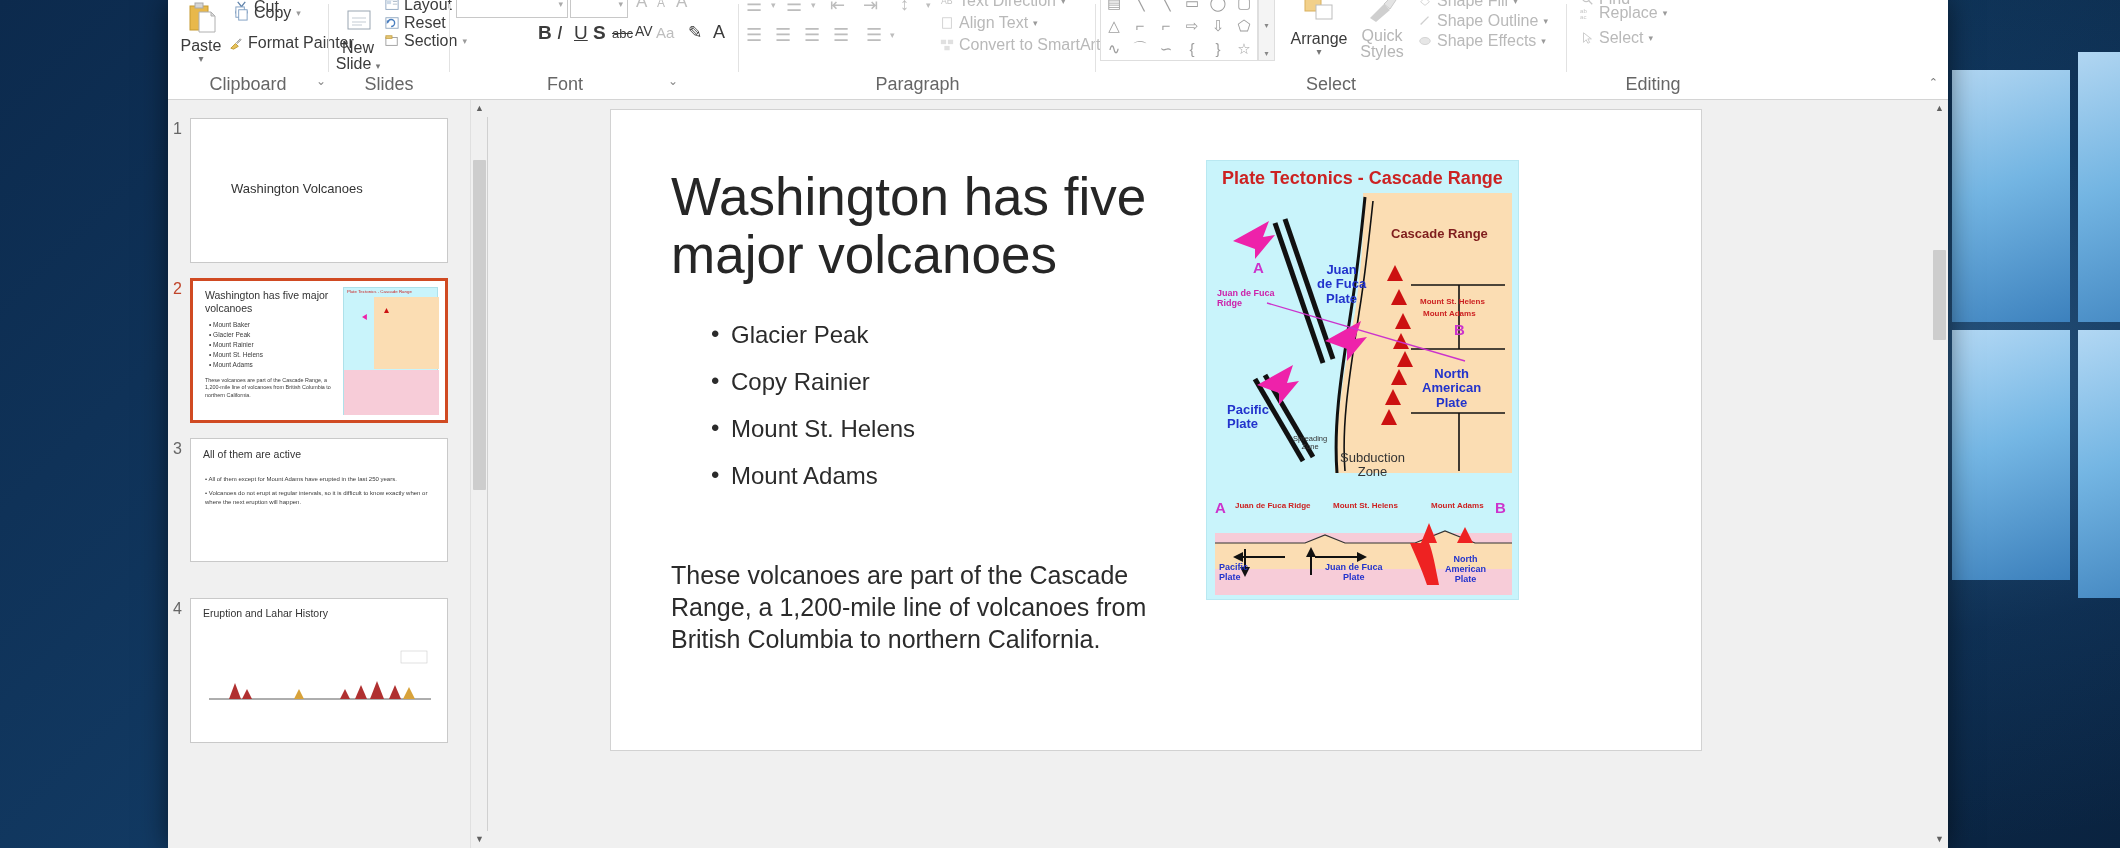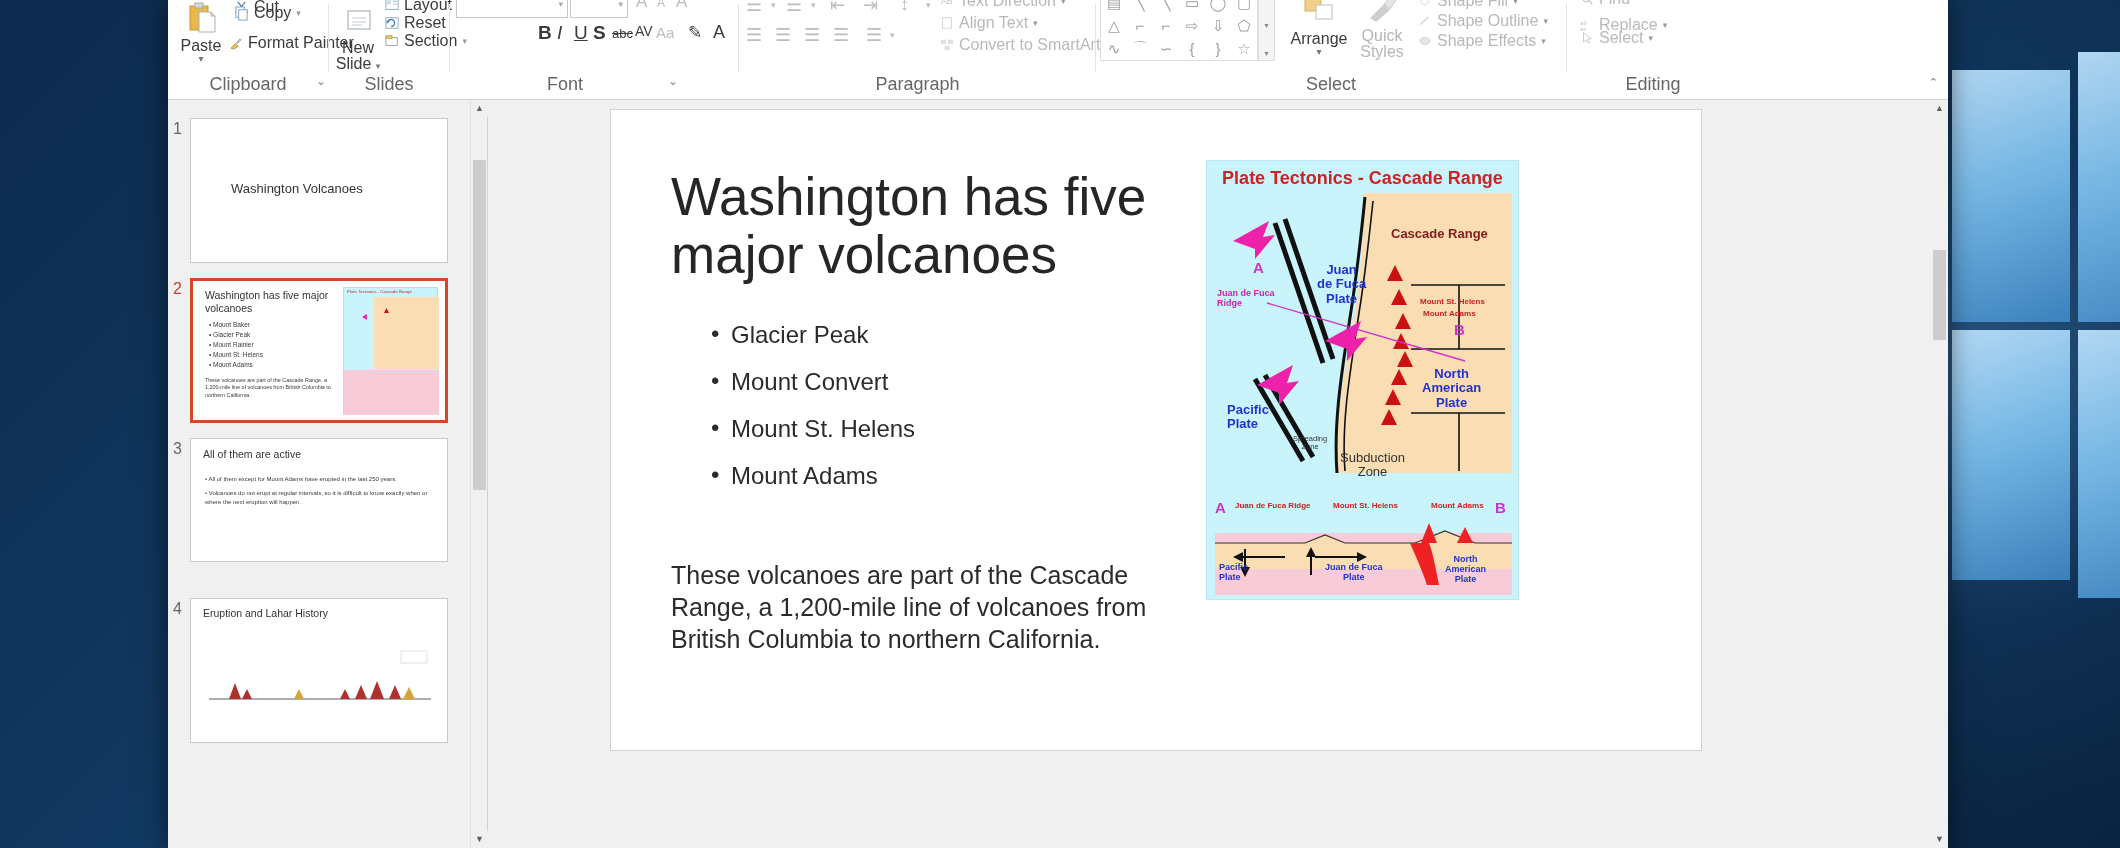--- a/index.html
+++ b/index.html
@@ -375,21 +375,21 @@
     </div>
 
     <div class="rgroup" style="left:1400px; width:170px;">
       <div class="cmd faded" style="left:12px; top:-10px;">
         <svg class="ic" width="14" height="14" viewBox="0 0 16 16">
           <circle cx="7" cy="7" r="4" fill="none" stroke="#c6c6c6" stroke-width="1.5"></circle>
           <line x1="10" y1="10" x2="14" y2="14" stroke="#c6c6c6" stroke-width="1.5"></line>
         </svg>
         <span>Find</span>
       </div>
-      <div class="cmd faded" style="left:12px; top:16px;">
+      <div class="cmd faded" style="left:12px; top:4px;">
         <svg class="ic" width="14" height="14" viewBox="0 0 16 16">
           <text x="0" y="8" font-size="7" fill="#c6c6c6">ab</text>
           <text x="0" y="15" font-size="7" fill="#c6c6c6">ac</text>
         </svg>
         <span>Replace</span>
         <span class="arrow">▾</span>
       </div>
       <div class="cmd faded" style="left:12px; top:29px;">
         <svg class="ic" width="14" height="14" viewBox="0 0 16 16">
           <polygon points="4,2 4,13 7,10 9,14 11,13 9,9 13,9" fill="none" stroke="#c6c6c6"></polygon>
@@ -477,21 +477,21 @@
       </div>
     </div>
 
     <div id="slidepane">
       <div id="slide">
 
         <div id="slide-title">Washington has five major volcanoes</div>
 
         <ul id="slide-bullets">
           <li>Glacier Peak</li>
-          <li>Mount Convert</li>
+          <li>Copy Rainier</li>
           <li>Mount St. Helens</li>
           <li>Mount Adams</li>
         </ul>
 
         <div id="slide-para">These volcanoes are part of the Cascade Range, a 1,200-mile line of volcanoes from British Columbia to northern California.</div>
 
         <div id="diagram">
           <div style="position:absolute; left:0; top:7px; width:100%; text-align:center; font-size:18px; font-weight:bold; color:#cc2222;">Plate Tectonics - Cascade Range</div>
 
           <svg style="position:absolute; left:8px; top:32px;" width="297" height="318" viewBox="0 0 297 318">

